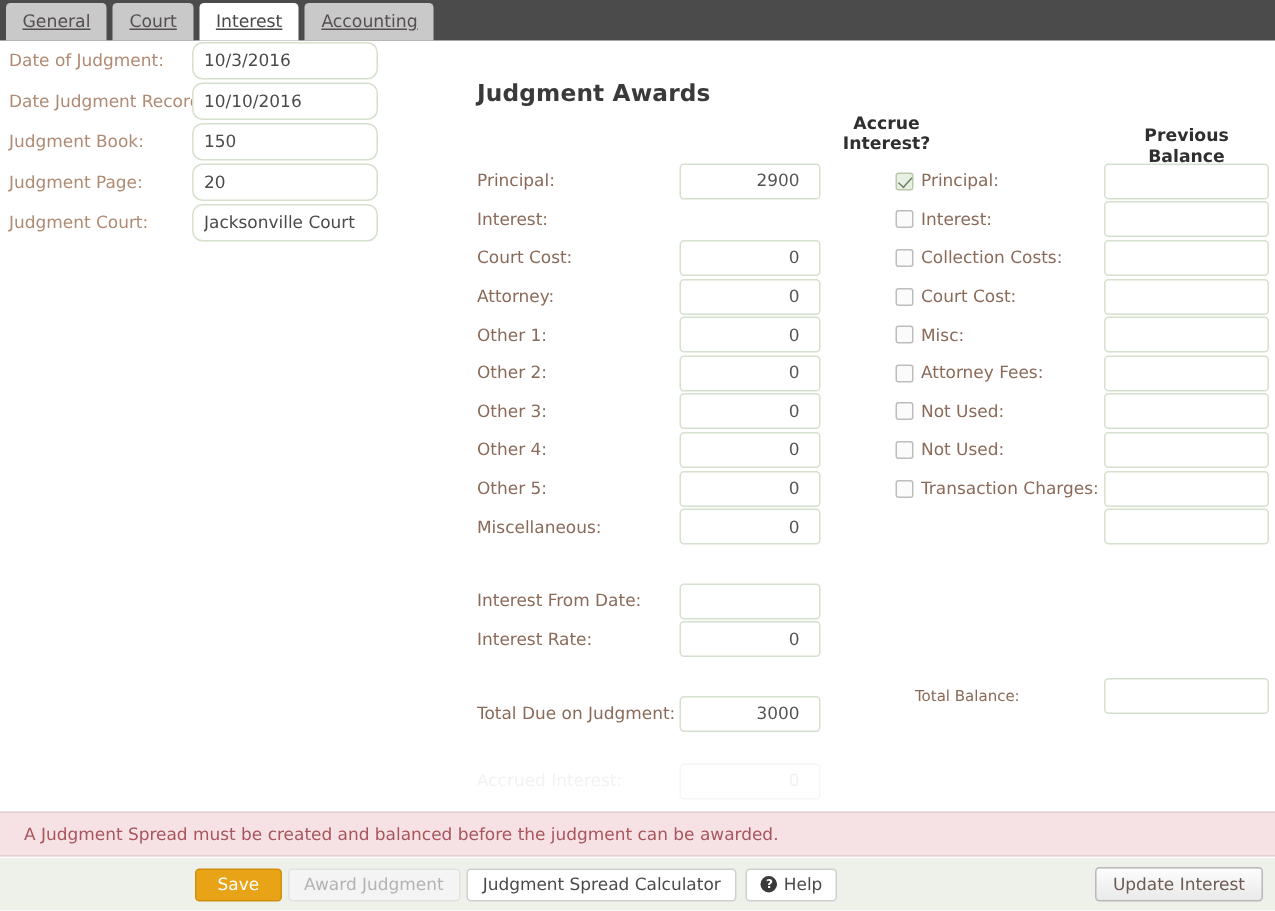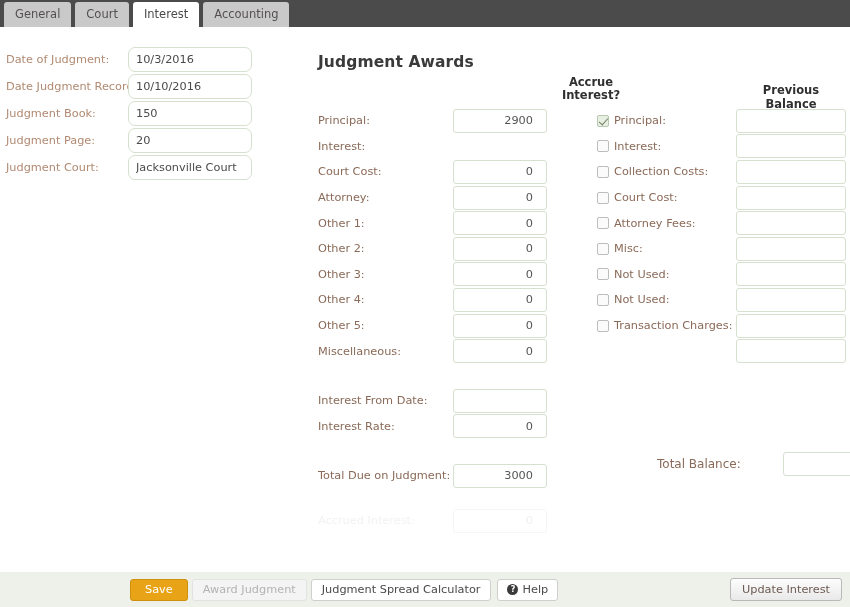--- a/index.html
+++ b/index.html
@@ -31,30 +31,31 @@
     padding: 0 11px;
     background: #c9c9c9;
     color: #555050;
     font-size: 11.5px;
     line-height: 25px;
     border-top-left-radius: 3px;
     border-top-right-radius: 3px;
     white-space: nowrap;
     cursor: pointer;
     user-select: none;
+    text-decoration: underline;
   }
   .tab.active {
     background: #ffffff;
     color: #4a4a4a;
   }
 
   
   .leftform {
     position: absolute;
-    left: 6px; top: 46px;
+    left: 6px; top: 27px;
     width: 260px;
   }
   .lrow {
     height: 27px;
     display: flex;
     align-items: center;
     margin-bottom: 0px;
   }
   .lrow .lbl {
     width: 122px;
@@ -182,23 +183,22 @@
     outline: none;
   }
 
   
   .totalbal {
     position: absolute; left: 610px; top: 452px;
     display: flex; align-items: center;
   }
   .totalbal .tlbl {
     width: 126px;
-    font-size: 12px;
+    font-size: 10px;
     color: #8a6a58;
-    margin-left: 47px;
   }
 
   
   .alert {
     position: absolute;
     left: 0; top: 541px;
     width: 850px; height: 30px;
     background: #f6e2e4;
     border-top: 1px solid #e6cdd0;
     border-bottom: 1px solid #e6cdd0;
@@ -410,25 +410,25 @@
     <div class="crow">
       <span class="cbox"></span>
       <span class="clbl">Collection Costs:</span>
     </div>
     <div class="crow">
       <span class="cbox"></span>
       <span class="clbl">Court Cost:</span>
     </div>
     <div class="crow">
       <span class="cbox"></span>
+      <span class="clbl">Misc:</span>
+    </div>
+    <div class="crow">
+      <span class="cbox"></span>
       <span class="clbl">Attorney Fees:</span>
-    </div>
-    <div class="crow">
-      <span class="cbox"></span>
-      <span class="clbl">Misc:</span>
     </div>
     <div class="crow">
       <span class="cbox"></span>
       <span class="clbl">Not Used:</span>
     </div>
     <div class="crow">
       <span class="cbox"></span>
       <span class="clbl">Not Used:</span>
     </div>
     <div class="crow">
@@ -468,20 +468,23 @@
     <div class="prow">
       <input class="pinput" type="text" value="" style="">
     </div>
   </div>
 
   <div class="totalbal">
     <span class="tlbl">Total Balance:</span>
     <input class="pinput" type="text" value="" style="">
   </div>
 
+  <div class="alert">
+    <span>A Judgment Spread must be created and balanced before the judgment can be awarded.</span>
+  </div>
 
   <div class="btnbar">
     <div class="btn btn-save">Save</div>
     <div class="btn btn-disabled">Award Judgment</div>
     <div class="btn btn-white">Judgment Spread Calculator</div>
     <div class="btn btn-help">
       <span class="qicon">?</span>
       <span>Help</span>
     </div>
     <div class="btn btn-update">Update Interest</div>

